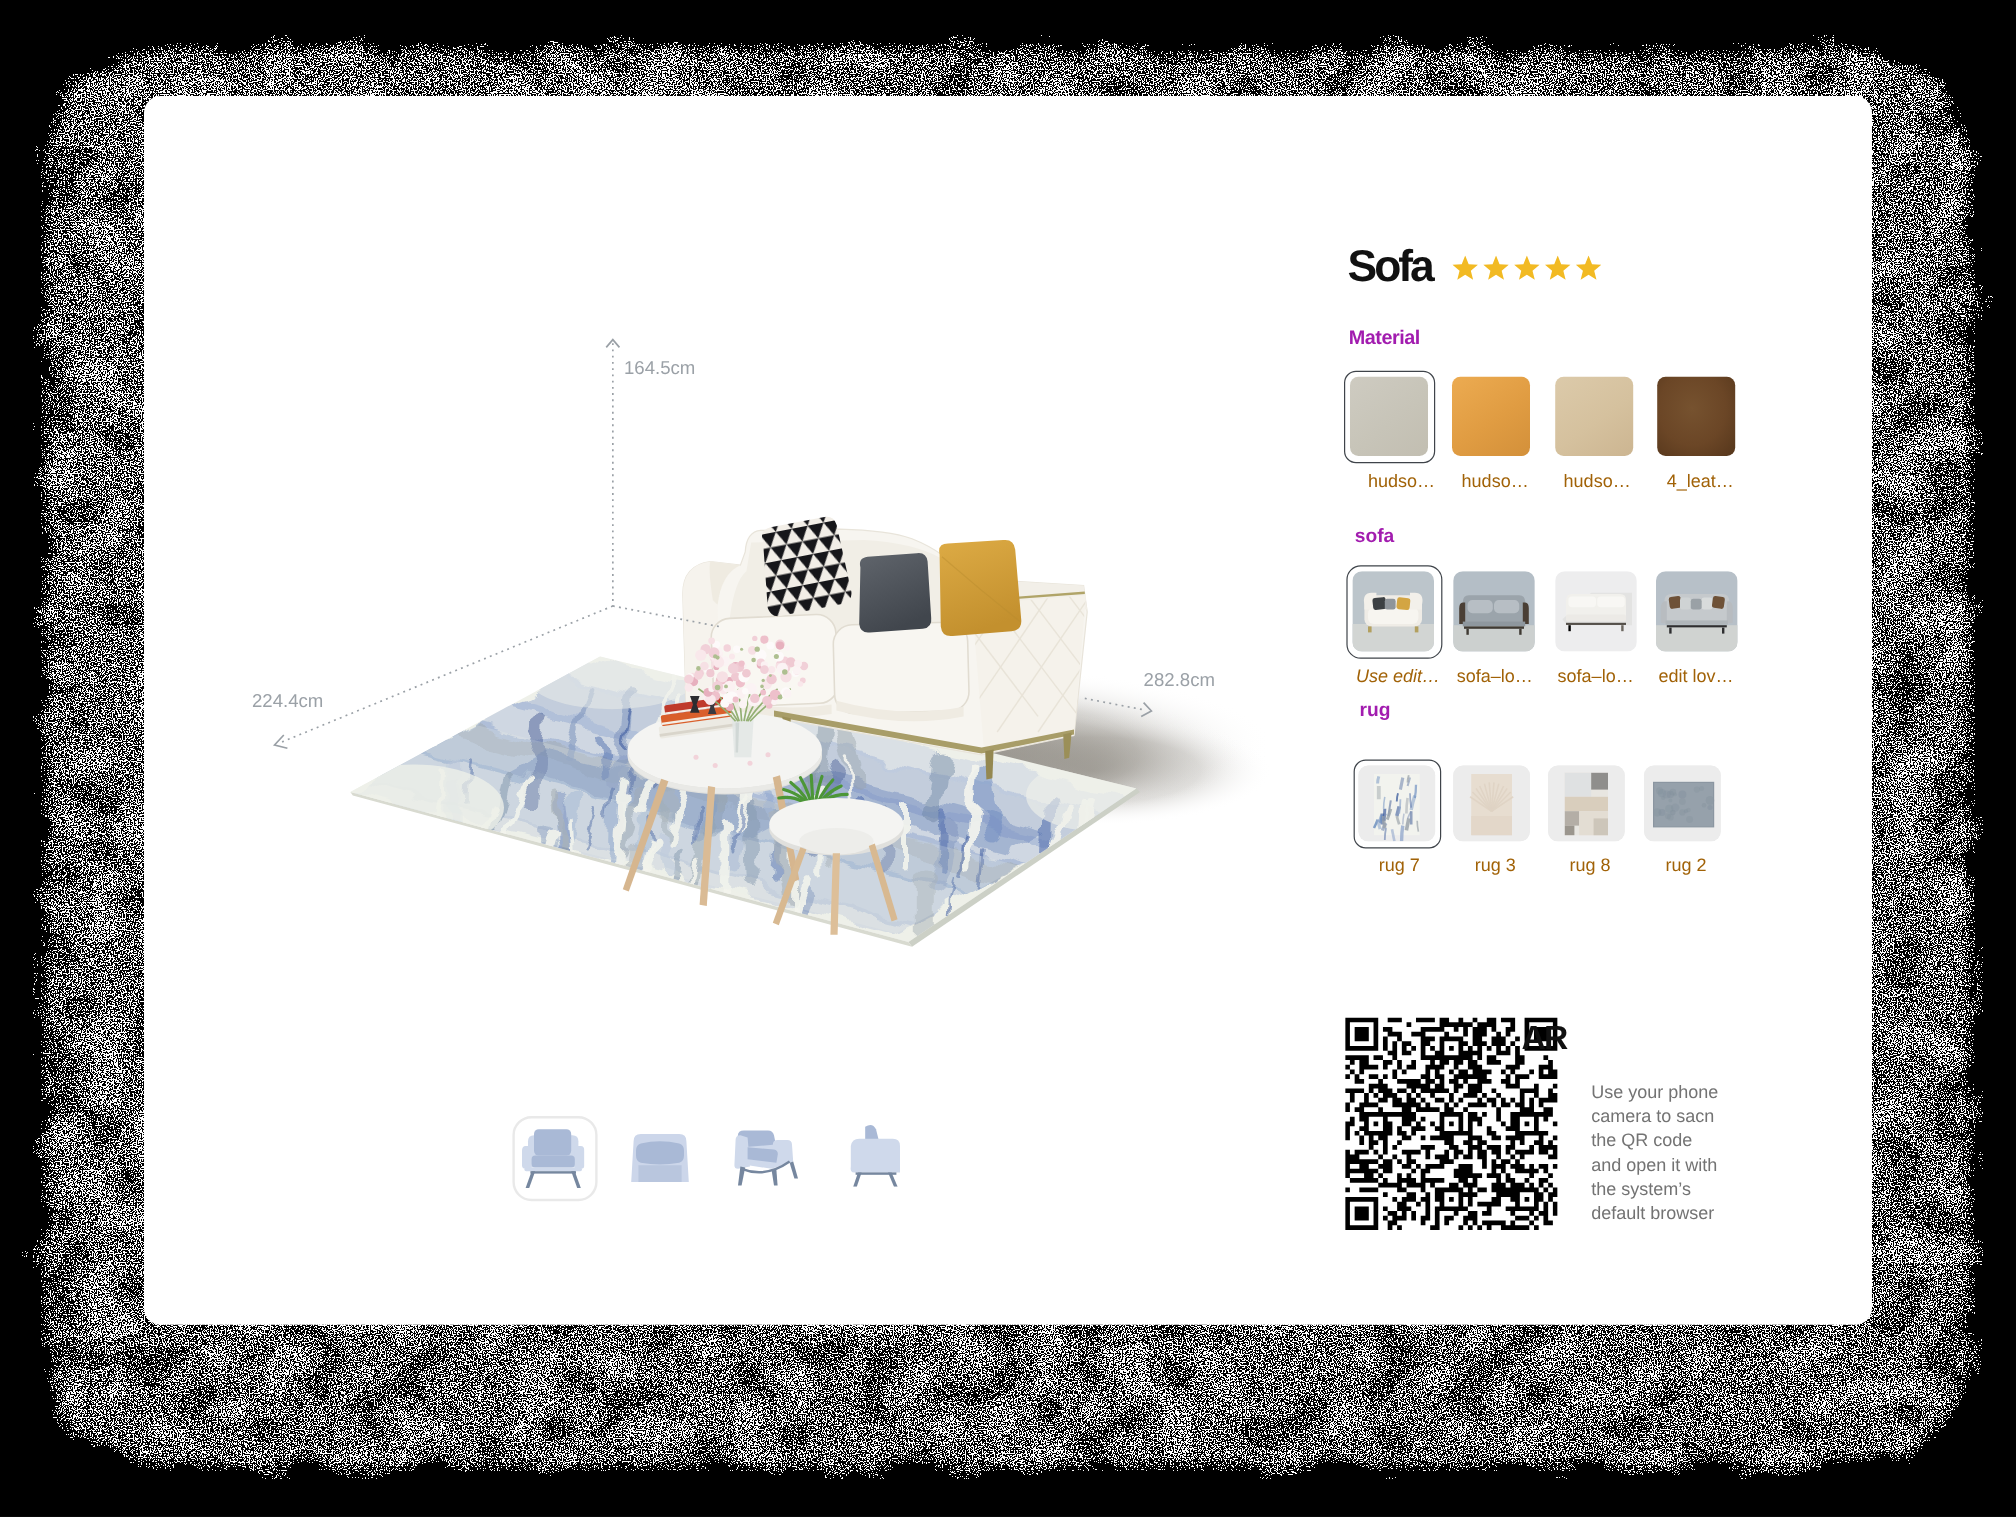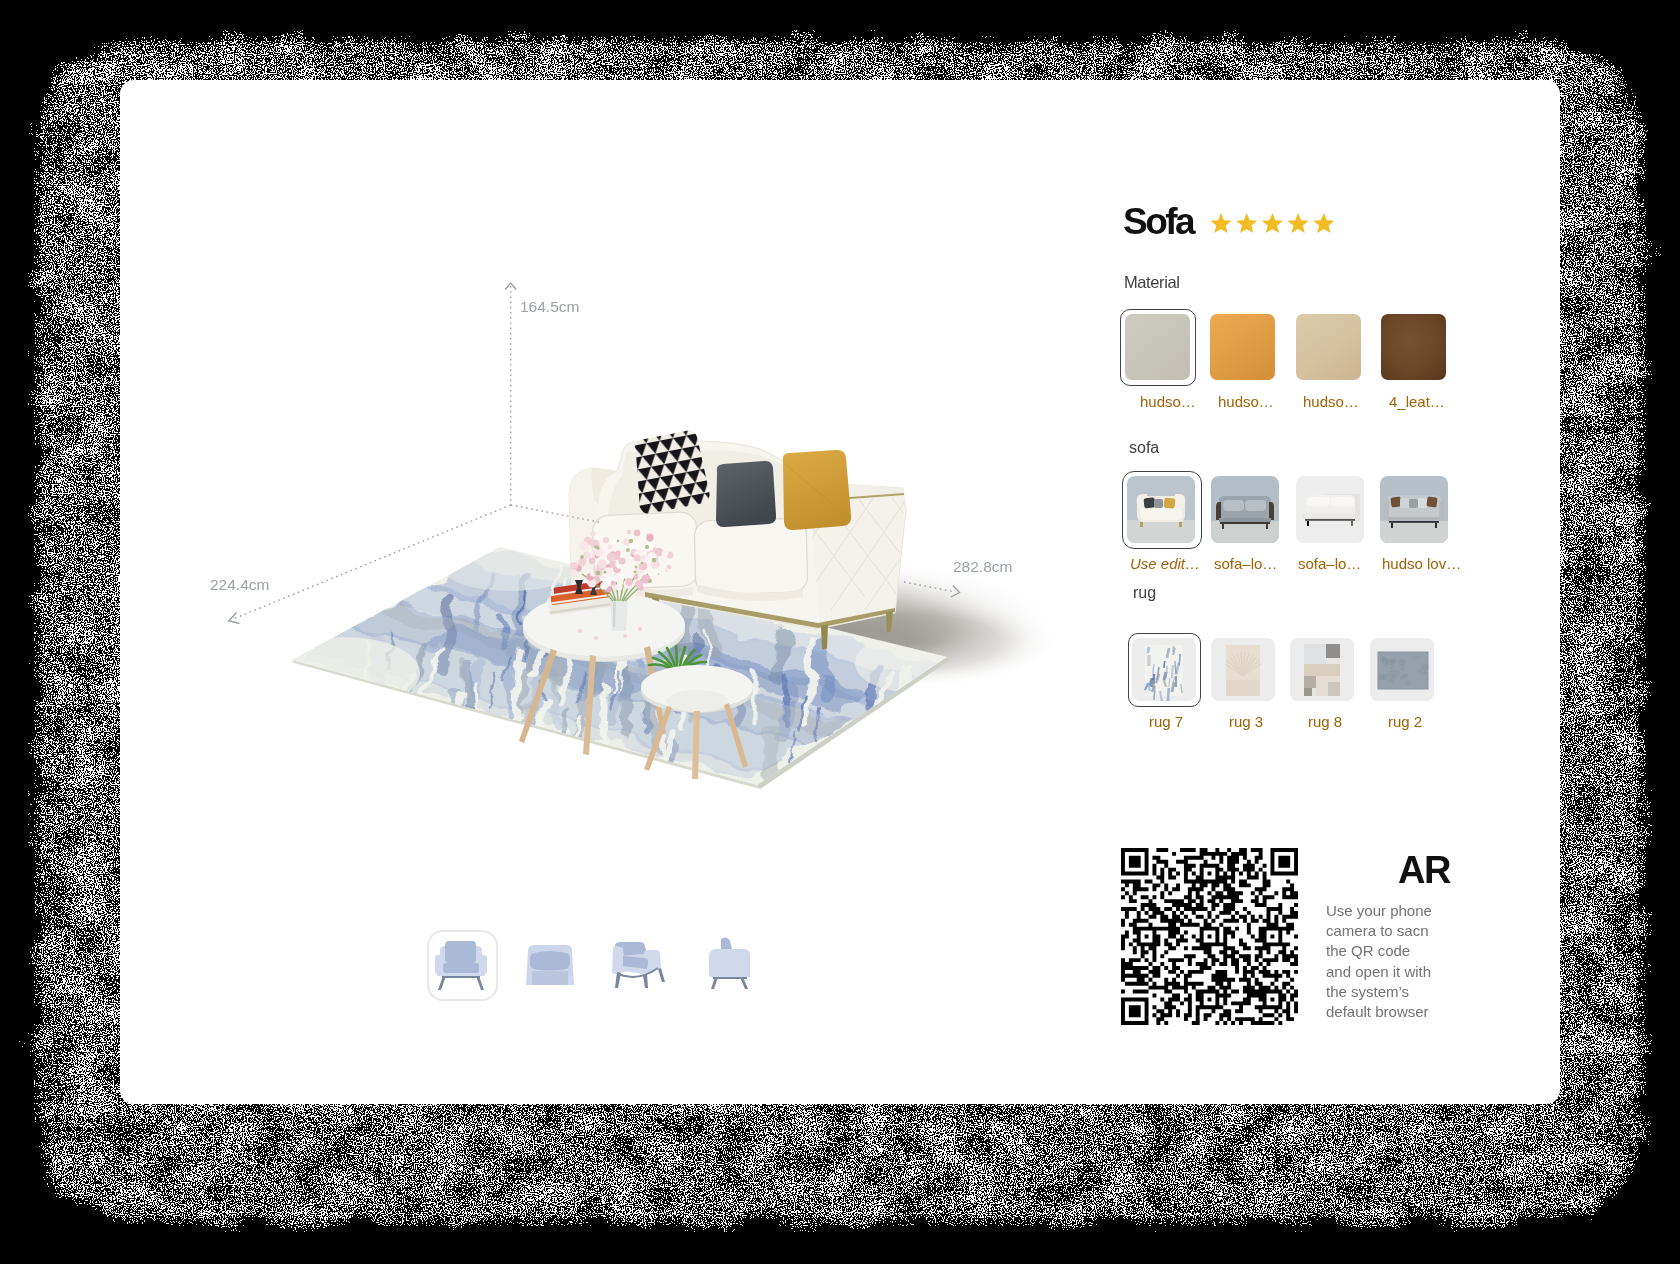--- a/index.html
+++ b/index.html
@@ -3,21 +3,21 @@
 <meta charset="utf-8">
 <style>
   html,body{margin:0;padding:0;background:#000;}
   body{width:1680px;height:1264px;position:relative;overflow:hidden;
        font-family:"Liberation Sans",sans-serif;}
   .abs{position:absolute;}
   #card{position:absolute;left:120px;top:80px;width:1440px;height:1024px;
         background:#fff;border-radius:14px;}
   .hdr{position:absolute;color:#111;font-weight:700;}
   .lbl{position:absolute;color:#a16207;font-size:15px;white-space:nowrap;}
-  .sec{position:absolute;color:#404040;font-size:16px;font-weight:400;}
+  .sec{position:absolute;color:#a21caf;font-size:16px;font-weight:700;}
   .swatch{position:absolute;width:65px;height:66px;border-radius:7px;}
   .ring{position:absolute;border:1.4px solid #3f444a;background:#fff;}
   .thumb{position:absolute;width:68px;height:67px;border-radius:8px;overflow:hidden;}
   .tile{position:absolute;width:64px;height:63px;border-radius:8px;background:#ececec;}
 </style>
 </head>
 <body>
 
 <svg class="abs" style="left:0;top:0" width="1680" height="1264">
   <defs>
@@ -525,21 +525,21 @@
 <rect x="29" y="23" width="9" height="9" rx="2" fill="#9aa1a6"></rect>
 <rect x="8" y="41" width="52" height="3.5" fill="#b0b6ba"></rect>
 <rect x="9" y="45" width="50" height="1.8" fill="#2e2e30"></rect>
 <rect x="11" y="47" width="2" height="5" fill="#2e2e30"></rect>
 <rect x="55" y="47" width="2" height="5" fill="#2e2e30"></rect>
 </svg>
 
   <div class="lbl" style="left:1010px;top:475px;font-style:italic;">Use edit…</div>
   <div class="lbl" style="left:1094px;top:475px;">sofa–lo…</div>
   <div class="lbl" style="left:1178px;top:475px;">sofa–lo…</div>
-  <div class="lbl" style="left:1262px;top:475px;">hudso lov…</div>
+  <div class="lbl" style="left:1262px;top:475px;">edit lov…</div>
 
   <div class="sec" style="left:1013px;top:504px;">rug</div>
 
   <div class="ring" style="left:1008px;top:553px;width:71px;height:72px;border-radius:10px;"></div>
 
 <svg class="tile abs" style="left:1012px;top:558px;width:64px;height:63px" viewBox="0 0 64 63">
       <rect width="64" height="63" rx="8" fill="#ececec"></rect>
       <rect x="13" y="7" width="38" height="51" fill="#f2f3ee"></rect>
       <path d="M20 40 q-0 4 -0 9" stroke="#41609f" stroke-width="3.2" fill="none" opacity="0.64"></path>
       <path d="M48 16 q-0 6 -1 11" stroke="#6d8fc0" stroke-width="1.9" fill="none" opacity="0.68"></path>
@@ -642,21 +642,21 @@
   <div class="lbl" style="left:1029px;top:633px;">rug 7</div>
   <div class="lbl" style="left:1109px;top:633px;">rug 3</div>
   <div class="lbl" style="left:1188px;top:633px;">rug 8</div>
   <div class="lbl" style="left:1268px;top:633px;">rug 2</div>
 
   <svg class="abs" style="left:1001px;top:768px" width="177" height="177" viewBox="0 0 177 177">
     <rect width="177" height="177" fill="#fff"></rect>
     <path fill="#000" d="M0.0 0.0h27.53v3.93h-27.53zM35.4 0.0h11.8v3.93h-11.8zM59.0 0.0h15.73v3.93h-15.73zM78.67 0.0h7.87v3.93h-7.87zM94.4 0.0h3.93v3.93h-3.93zM106.2 0.0h3.93v3.93h-3.93zM118.0 0.0h7.87v3.93h-7.87zM129.8 0.0h11.8v3.93h-11.8zM149.47 0.0h27.53v3.93h-27.53zM0.0 3.93h3.93v3.93h-3.93zM23.6 3.93h3.93v3.93h-3.93zM51.13 3.93h3.93v3.93h-3.93zM78.67 3.93h27.53v3.93h-27.53zM110.13 3.93h15.73v3.93h-15.73zM137.67 3.93h3.93v3.93h-3.93zM149.47 3.93h3.93v3.93h-3.93zM173.07 3.93h3.93v3.93h-3.93zM0.0 7.87h3.93v3.93h-3.93zM7.87 7.87h11.8v3.93h-11.8zM23.6 7.87h3.93v3.93h-3.93zM31.47 7.87h7.87v3.93h-7.87zM62.93 7.87h19.67v3.93h-19.67zM90.47 7.87h3.93v3.93h-3.93zM98.33 7.87h3.93v3.93h-3.93zM106.2 7.87h11.8v3.93h-11.8zM121.93 7.87h3.93v3.93h-3.93zM133.73 7.87h7.87v3.93h-7.87zM149.47 7.87h3.93v3.93h-3.93zM157.33 7.87h11.8v3.93h-11.8zM173.07 7.87h3.93v3.93h-3.93zM0.0 11.8h3.93v3.93h-3.93zM7.87 11.8h11.8v3.93h-11.8zM23.6 11.8h3.93v3.93h-3.93zM35.4 11.8h11.8v3.93h-11.8zM55.07 11.8h11.8v3.93h-11.8zM82.6 11.8h3.93v3.93h-3.93zM98.33 11.8h3.93v3.93h-3.93zM106.2 11.8h11.8v3.93h-11.8zM125.87 11.8h3.93v3.93h-3.93zM133.73 11.8h3.93v3.93h-3.93zM149.47 11.8h3.93v3.93h-3.93zM157.33 11.8h11.8v3.93h-11.8zM173.07 11.8h3.93v3.93h-3.93zM0.0 15.73h3.93v3.93h-3.93zM7.87 15.73h11.8v3.93h-11.8zM23.6 15.73h3.93v3.93h-3.93zM31.47 15.73h3.93v3.93h-3.93zM43.27 15.73h3.93v3.93h-3.93zM62.93 15.73h11.8v3.93h-11.8zM78.67 15.73h19.67v3.93h-19.67zM106.2 15.73h7.87v3.93h-7.87zM121.93 15.73h11.8v3.93h-11.8zM141.6 15.73h3.93v3.93h-3.93zM149.47 15.73h3.93v3.93h-3.93zM157.33 15.73h11.8v3.93h-11.8zM173.07 15.73h3.93v3.93h-3.93zM0.0 19.67h3.93v3.93h-3.93zM23.6 19.67h3.93v3.93h-3.93zM31.47 19.67h3.93v3.93h-3.93zM39.33 19.67h3.93v3.93h-3.93zM47.2 19.67h7.87v3.93h-7.87zM62.93 19.67h7.87v3.93h-7.87zM78.67 19.67h3.93v3.93h-3.93zM94.4 19.67h7.87v3.93h-7.87zM106.2 19.67h11.8v3.93h-11.8zM121.93 19.67h11.8v3.93h-11.8zM137.67 19.67h3.93v3.93h-3.93zM149.47 19.67h3.93v3.93h-3.93zM173.07 19.67h3.93v3.93h-3.93zM0.0 23.6h27.53v3.93h-27.53zM31.47 23.6h3.93v3.93h-3.93zM39.33 23.6h3.93v3.93h-3.93zM47.2 23.6h3.93v3.93h-3.93zM55.07 23.6h3.93v3.93h-3.93zM62.93 23.6h3.93v3.93h-3.93zM70.8 23.6h3.93v3.93h-3.93zM78.67 23.6h3.93v3.93h-3.93zM86.53 23.6h3.93v3.93h-3.93zM94.4 23.6h3.93v3.93h-3.93zM102.27 23.6h3.93v3.93h-3.93zM110.13 23.6h3.93v3.93h-3.93zM118.0 23.6h3.93v3.93h-3.93zM125.87 23.6h3.93v3.93h-3.93zM133.73 23.6h3.93v3.93h-3.93zM141.6 23.6h3.93v3.93h-3.93zM149.47 23.6h27.53v3.93h-27.53zM35.4 27.53h7.87v3.93h-7.87zM47.2 27.53h7.87v3.93h-7.87zM62.93 27.53h3.93v3.93h-3.93zM74.73 27.53h7.87v3.93h-7.87zM94.4 27.53h19.67v3.93h-19.67zM125.87 27.53h11.8v3.93h-11.8zM141.6 27.53h3.93v3.93h-3.93zM0.0 31.47h19.67v3.93h-19.67zM23.6 31.47h7.87v3.93h-7.87zM39.33 31.47h3.93v3.93h-3.93zM62.93 31.47h43.27v3.93h-43.27zM110.13 31.47h3.93v3.93h-3.93zM118.0 31.47h7.87v3.93h-7.87zM141.6 31.47h7.87v3.93h-7.87zM165.2 31.47h3.93v3.93h-3.93zM3.93 35.4h3.93v3.93h-3.93zM11.8 35.4h7.87v3.93h-7.87zM31.47 35.4h7.87v3.93h-7.87zM43.27 35.4h3.93v3.93h-3.93zM55.07 35.4h3.93v3.93h-3.93zM70.8 35.4h3.93v3.93h-3.93zM78.67 35.4h7.87v3.93h-7.87zM90.47 35.4h7.87v3.93h-7.87zM102.27 35.4h7.87v3.93h-7.87zM118.0 35.4h11.8v3.93h-11.8zM141.6 35.4h7.87v3.93h-7.87zM169.13 35.4h3.93v3.93h-3.93zM0.0 39.33h3.93v3.93h-3.93zM11.8 39.33h15.73v3.93h-15.73zM31.47 39.33h3.93v3.93h-3.93zM43.27 39.33h3.93v3.93h-3.93zM51.13 39.33h7.87v3.93h-7.87zM66.87 39.33h15.73v3.93h-15.73zM90.47 39.33h3.93v3.93h-3.93zM102.27 39.33h11.8v3.93h-11.8zM133.73 39.33h11.8v3.93h-11.8zM161.27 39.33h11.8v3.93h-11.8zM3.93 43.27h3.93v3.93h-3.93zM11.8 43.27h3.93v3.93h-3.93zM39.33 43.27h3.93v3.93h-3.93zM47.2 43.27h3.93v3.93h-3.93zM66.87 43.27h3.93v3.93h-3.93zM74.73 43.27h3.93v3.93h-3.93zM86.53 43.27h3.93v3.93h-3.93zM94.4 43.27h7.87v3.93h-7.87zM106.2 43.27h15.73v3.93h-15.73zM129.8 43.27h3.93v3.93h-3.93zM137.67 43.27h3.93v3.93h-3.93zM153.4 43.27h3.93v3.93h-3.93zM161.27 43.27h3.93v3.93h-3.93zM169.13 43.27h7.87v3.93h-7.87zM0.0 47.2h3.93v3.93h-3.93zM7.87 47.2h3.93v3.93h-3.93zM19.67 47.2h7.87v3.93h-7.87zM31.47 47.2h3.93v3.93h-3.93zM39.33 47.2h3.93v3.93h-3.93zM62.93 47.2h7.87v3.93h-7.87zM74.73 47.2h7.87v3.93h-7.87zM90.47 47.2h27.53v3.93h-27.53zM133.73 47.2h3.93v3.93h-3.93zM141.6 47.2h11.8v3.93h-11.8zM161.27 47.2h15.73v3.93h-15.73zM7.87 51.13h7.87v3.93h-7.87zM27.53 51.13h3.93v3.93h-3.93zM43.27 51.13h19.67v3.93h-19.67zM66.87 51.13h7.87v3.93h-7.87zM78.67 51.13h3.93v3.93h-3.93zM86.53 51.13h7.87v3.93h-7.87zM98.33 51.13h3.93v3.93h-3.93zM110.13 51.13h11.8v3.93h-11.8zM129.8 51.13h7.87v3.93h-7.87zM141.6 51.13h3.93v3.93h-3.93zM19.67 55.07h15.73v3.93h-15.73zM51.13 55.07h19.67v3.93h-19.67zM74.73 55.07h7.87v3.93h-7.87zM90.47 55.07h7.87v3.93h-7.87zM102.27 55.07h11.8v3.93h-11.8zM133.73 55.07h11.8v3.93h-11.8zM157.33 55.07h3.93v3.93h-3.93zM173.07 55.07h3.93v3.93h-3.93zM0.0 59.0h15.73v3.93h-15.73zM19.67 59.0h3.93v3.93h-3.93zM27.53 59.0h11.8v3.93h-11.8zM43.27 59.0h7.87v3.93h-7.87zM55.07 59.0h3.93v3.93h-3.93zM62.93 59.0h23.6v3.93h-23.6zM90.47 59.0h3.93v3.93h-3.93zM102.27 59.0h11.8v3.93h-11.8zM121.93 59.0h3.93v3.93h-3.93zM145.53 59.0h15.73v3.93h-15.73zM169.13 59.0h3.93v3.93h-3.93zM3.93 62.93h3.93v3.93h-3.93zM15.73 62.93h3.93v3.93h-3.93zM23.6 62.93h3.93v3.93h-3.93zM31.47 62.93h11.8v3.93h-11.8zM51.13 62.93h3.93v3.93h-3.93zM59.0 62.93h3.93v3.93h-3.93zM70.8 62.93h3.93v3.93h-3.93zM86.53 62.93h3.93v3.93h-3.93zM98.33 62.93h11.8v3.93h-11.8zM114.07 62.93h3.93v3.93h-3.93zM125.87 62.93h3.93v3.93h-3.93zM145.53 62.93h3.93v3.93h-3.93zM157.33 62.93h3.93v3.93h-3.93zM169.13 62.93h7.87v3.93h-7.87zM3.93 66.87h3.93v3.93h-3.93zM15.73 66.87h3.93v3.93h-3.93zM27.53 66.87h7.87v3.93h-7.87zM39.33 66.87h7.87v3.93h-7.87zM51.13 66.87h7.87v3.93h-7.87zM62.93 66.87h3.93v3.93h-3.93zM74.73 66.87h7.87v3.93h-7.87zM86.53 66.87h3.93v3.93h-3.93zM94.4 66.87h3.93v3.93h-3.93zM110.13 66.87h3.93v3.93h-3.93zM118.0 66.87h7.87v3.93h-7.87zM129.8 66.87h3.93v3.93h-3.93zM137.67 66.87h3.93v3.93h-3.93zM145.53 66.87h3.93v3.93h-3.93zM153.4 66.87h3.93v3.93h-3.93zM161.27 66.87h15.73v3.93h-15.73zM0.0 70.8h3.93v3.93h-3.93zM11.8 70.8h15.73v3.93h-15.73zM39.33 70.8h23.6v3.93h-23.6zM66.87 70.8h3.93v3.93h-3.93zM82.6 70.8h3.93v3.93h-3.93zM90.47 70.8h3.93v3.93h-3.93zM102.27 70.8h15.73v3.93h-15.73zM121.93 70.8h3.93v3.93h-3.93zM129.8 70.8h7.87v3.93h-7.87zM141.6 70.8h7.87v3.93h-7.87zM153.4 70.8h3.93v3.93h-3.93zM161.27 70.8h3.93v3.93h-3.93zM0.0 74.73h3.93v3.93h-3.93zM7.87 74.73h7.87v3.93h-7.87zM27.53 74.73h3.93v3.93h-3.93zM47.2 74.73h7.87v3.93h-7.87zM59.0 74.73h19.67v3.93h-19.67zM82.6 74.73h7.87v3.93h-7.87zM98.33 74.73h3.93v3.93h-3.93zM125.87 74.73h3.93v3.93h-3.93zM145.53 74.73h11.8v3.93h-11.8zM165.2 74.73h7.87v3.93h-7.87zM11.8 78.67h47.2v3.93h-47.2zM78.67 78.67h19.67v3.93h-19.67zM102.27 78.67h7.87v3.93h-7.87zM114.07 78.67h3.93v3.93h-3.93zM125.87 78.67h3.93v3.93h-3.93zM137.67 78.67h35.4v3.93h-35.4zM3.93 82.6h3.93v3.93h-3.93zM11.8 82.6h7.87v3.93h-7.87zM31.47 82.6h3.93v3.93h-3.93zM47.2 82.6h11.8v3.93h-11.8zM62.93 82.6h3.93v3.93h-3.93zM78.67 82.6h3.93v3.93h-3.93zM94.4 82.6h3.93v3.93h-3.93zM102.27 82.6h11.8v3.93h-11.8zM125.87 82.6h3.93v3.93h-3.93zM137.67 82.6h7.87v3.93h-7.87zM157.33 82.6h3.93v3.93h-3.93zM165.2 82.6h3.93v3.93h-3.93zM0.0 86.53h7.87v3.93h-7.87zM15.73 86.53h3.93v3.93h-3.93zM23.6 86.53h3.93v3.93h-3.93zM31.47 86.53h7.87v3.93h-7.87zM47.2 86.53h7.87v3.93h-7.87zM59.0 86.53h3.93v3.93h-3.93zM70.8 86.53h3.93v3.93h-3.93zM78.67 86.53h3.93v3.93h-3.93zM86.53 86.53h3.93v3.93h-3.93zM94.4 86.53h3.93v3.93h-3.93zM102.27 86.53h3.93v3.93h-3.93zM110.13 86.53h3.93v3.93h-3.93zM129.8 86.53h3.93v3.93h-3.93zM137.67 86.53h7.87v3.93h-7.87zM149.47 86.53h3.93v3.93h-3.93zM157.33 86.53h3.93v3.93h-3.93zM173.07 86.53h3.93v3.93h-3.93zM0.0 90.47h3.93v3.93h-3.93zM11.8 90.47h7.87v3.93h-7.87zM31.47 90.47h7.87v3.93h-7.87zM43.27 90.47h3.93v3.93h-3.93zM55.07 90.47h11.8v3.93h-11.8zM74.73 90.47h7.87v3.93h-7.87zM94.4 90.47h3.93v3.93h-3.93zM102.27 90.47h3.93v3.93h-3.93zM118.0 90.47h3.93v3.93h-3.93zM133.73 90.47h11.8v3.93h-11.8zM157.33 90.47h3.93v3.93h-3.93zM0.0 94.4h3.93v3.93h-3.93zM7.87 94.4h3.93v3.93h-3.93zM15.73 94.4h23.6v3.93h-23.6zM43.27 94.4h7.87v3.93h-7.87zM55.07 94.4h3.93v3.93h-3.93zM78.67 94.4h27.53v3.93h-27.53zM118.0 94.4h7.87v3.93h-7.87zM141.6 94.4h27.53v3.93h-27.53zM0.0 98.33h3.93v3.93h-3.93zM11.8 98.33h3.93v3.93h-3.93zM19.67 98.33h3.93v3.93h-3.93zM27.53 98.33h7.87v3.93h-7.87zM47.2 98.33h7.87v3.93h-7.87zM62.93 98.33h3.93v3.93h-3.93zM70.8 98.33h19.67v3.93h-19.67zM102.27 98.33h11.8v3.93h-11.8zM121.93 98.33h7.87v3.93h-7.87zM133.73 98.33h15.73v3.93h-15.73zM161.27 98.33h3.93v3.93h-3.93zM173.07 98.33h3.93v3.93h-3.93zM11.8 102.27h3.93v3.93h-3.93zM19.67 102.27h7.87v3.93h-7.87zM31.47 102.27h3.93v3.93h-3.93zM43.27 102.27h3.93v3.93h-3.93zM82.6 102.27h7.87v3.93h-7.87zM98.33 102.27h7.87v3.93h-7.87zM110.13 102.27h7.87v3.93h-7.87zM137.67 102.27h3.93v3.93h-3.93zM145.53 102.27h3.93v3.93h-3.93zM157.33 102.27h7.87v3.93h-7.87zM169.13 102.27h3.93v3.93h-3.93zM19.67 106.2h3.93v3.93h-3.93zM31.47 106.2h3.93v3.93h-3.93zM39.33 106.2h3.93v3.93h-3.93zM62.93 106.2h11.8v3.93h-11.8zM86.53 106.2h7.87v3.93h-7.87zM102.27 106.2h11.8v3.93h-11.8zM118.0 106.2h11.8v3.93h-11.8zM133.73 106.2h7.87v3.93h-7.87zM153.4 106.2h3.93v3.93h-3.93zM161.27 106.2h15.73v3.93h-15.73zM0.0 110.13h3.93v3.93h-3.93zM7.87 110.13h11.8v3.93h-11.8zM23.6 110.13h3.93v3.93h-3.93zM31.47 110.13h3.93v3.93h-3.93zM47.2 110.13h15.73v3.93h-15.73zM66.87 110.13h3.93v3.93h-3.93zM82.6 110.13h3.93v3.93h-3.93zM90.47 110.13h7.87v3.93h-7.87zM102.27 110.13h3.93v3.93h-3.93zM110.13 110.13h7.87v3.93h-7.87zM121.93 110.13h7.87v3.93h-7.87zM133.73 110.13h3.93v3.93h-3.93zM141.6 110.13h15.73v3.93h-15.73zM161.27 110.13h7.87v3.93h-7.87zM173.07 110.13h3.93v3.93h-3.93zM0.0 114.07h11.8v3.93h-11.8zM27.53 114.07h3.93v3.93h-3.93zM39.33 114.07h3.93v3.93h-3.93zM51.13 114.07h3.93v3.93h-3.93zM66.87 114.07h3.93v3.93h-3.93zM74.73 114.07h11.8v3.93h-11.8zM90.47 114.07h3.93v3.93h-3.93zM98.33 114.07h7.87v3.93h-7.87zM110.13 114.07h7.87v3.93h-7.87zM125.87 114.07h3.93v3.93h-3.93zM137.67 114.07h3.93v3.93h-3.93zM145.53 114.07h3.93v3.93h-3.93zM169.13 114.07h7.87v3.93h-7.87zM0.0 118.0h27.53v3.93h-27.53zM31.47 118.0h7.87v3.93h-7.87zM43.27 118.0h3.93v3.93h-3.93zM51.13 118.0h7.87v3.93h-7.87zM78.67 118.0h11.8v3.93h-11.8zM114.07 118.0h3.93v3.93h-3.93zM121.93 118.0h3.93v3.93h-3.93zM129.8 118.0h7.87v3.93h-7.87zM141.6 118.0h3.93v3.93h-3.93zM0.0 121.93h3.93v3.93h-3.93zM11.8 121.93h7.87v3.93h-7.87zM27.53 121.93h11.8v3.93h-11.8zM47.2 121.93h7.87v3.93h-7.87zM59.0 121.93h3.93v3.93h-3.93zM66.87 121.93h15.73v3.93h-15.73zM94.4 121.93h11.8v3.93h-11.8zM114.07 121.93h3.93v3.93h-3.93zM121.93 121.93h11.8v3.93h-11.8zM137.67 121.93h11.8v3.93h-11.8zM153.4 121.93h3.93v3.93h-3.93zM161.27 121.93h7.87v3.93h-7.87zM173.07 121.93h3.93v3.93h-3.93zM0.0 125.87h27.53v3.93h-27.53zM31.47 125.87h7.87v3.93h-7.87zM55.07 125.87h3.93v3.93h-3.93zM62.93 125.87h7.87v3.93h-7.87zM90.47 125.87h15.73v3.93h-15.73zM121.93 125.87h3.93v3.93h-3.93zM129.8 125.87h3.93v3.93h-3.93zM141.6 125.87h19.67v3.93h-19.67zM165.2 125.87h3.93v3.93h-3.93zM0.0 129.8h3.93v3.93h-3.93zM15.73 129.8h7.87v3.93h-7.87zM27.53 129.8h3.93v3.93h-3.93zM43.27 129.8h3.93v3.93h-3.93zM51.13 129.8h3.93v3.93h-3.93zM62.93 129.8h3.93v3.93h-3.93zM90.47 129.8h23.6v3.93h-23.6zM118.0 129.8h11.8v3.93h-11.8zM133.73 129.8h3.93v3.93h-3.93zM153.4 129.8h3.93v3.93h-3.93zM169.13 129.8h3.93v3.93h-3.93zM3.93 133.73h23.6v3.93h-23.6zM31.47 133.73h3.93v3.93h-3.93zM43.27 133.73h15.73v3.93h-15.73zM62.93 133.73h19.67v3.93h-19.67zM94.4 133.73h7.87v3.93h-7.87zM106.2 133.73h3.93v3.93h-3.93zM125.87 133.73h3.93v3.93h-3.93zM133.73 133.73h7.87v3.93h-7.87zM149.47 133.73h3.93v3.93h-3.93zM161.27 133.73h7.87v3.93h-7.87zM27.53 137.67h19.67v3.93h-19.67zM51.13 137.67h15.73v3.93h-15.73zM70.8 137.67h3.93v3.93h-3.93zM86.53 137.67h7.87v3.93h-7.87zM98.33 137.67h11.8v3.93h-11.8zM121.93 137.67h11.8v3.93h-11.8zM137.67 137.67h11.8v3.93h-11.8zM153.4 137.67h3.93v3.93h-3.93zM161.27 137.67h3.93v3.93h-3.93zM169.13 137.67h3.93v3.93h-3.93zM0.0 141.6h3.93v3.93h-3.93zM11.8 141.6h15.73v3.93h-15.73zM43.27 141.6h7.87v3.93h-7.87zM62.93 141.6h3.93v3.93h-3.93zM74.73 141.6h23.6v3.93h-23.6zM102.27 141.6h3.93v3.93h-3.93zM110.13 141.6h7.87v3.93h-7.87zM121.93 141.6h39.33v3.93h-39.33zM165.2 141.6h3.93v3.93h-3.93zM173.07 141.6h3.93v3.93h-3.93zM31.47 145.53h3.93v3.93h-3.93zM51.13 145.53h7.87v3.93h-7.87zM66.87 145.53h3.93v3.93h-3.93zM74.73 145.53h7.87v3.93h-7.87zM94.4 145.53h15.73v3.93h-15.73zM125.87 145.53h19.67v3.93h-19.67zM157.33 145.53h7.87v3.93h-7.87zM169.13 145.53h7.87v3.93h-7.87zM0.0 149.47h27.53v3.93h-27.53zM39.33 149.47h3.93v3.93h-3.93zM47.2 149.47h11.8v3.93h-11.8zM62.93 149.47h7.87v3.93h-7.87zM74.73 149.47h7.87v3.93h-7.87zM86.53 149.47h3.93v3.93h-3.93zM94.4 149.47h3.93v3.93h-3.93zM102.27 149.47h3.93v3.93h-3.93zM121.93 149.47h7.87v3.93h-7.87zM137.67 149.47h7.87v3.93h-7.87zM149.47 149.47h3.93v3.93h-3.93zM157.33 149.47h7.87v3.93h-7.87zM169.13 149.47h3.93v3.93h-3.93zM0.0 153.4h3.93v3.93h-3.93zM23.6 153.4h3.93v3.93h-3.93zM43.27 153.4h7.87v3.93h-7.87zM59.0 153.4h3.93v3.93h-3.93zM66.87 153.4h3.93v3.93h-3.93zM78.67 153.4h3.93v3.93h-3.93zM94.4 153.4h3.93v3.93h-3.93zM102.27 153.4h3.93v3.93h-3.93zM110.13 153.4h19.67v3.93h-19.67zM141.6 153.4h3.93v3.93h-3.93zM157.33 153.4h3.93v3.93h-3.93zM165.2 153.4h3.93v3.93h-3.93zM173.07 153.4h3.93v3.93h-3.93zM0.0 157.33h3.93v3.93h-3.93zM7.87 157.33h11.8v3.93h-11.8zM23.6 157.33h3.93v3.93h-3.93zM31.47 157.33h3.93v3.93h-3.93zM43.27 157.33h11.8v3.93h-11.8zM66.87 157.33h3.93v3.93h-3.93zM74.73 157.33h27.53v3.93h-27.53zM118.0 157.33h3.93v3.93h-3.93zM133.73 157.33h27.53v3.93h-27.53zM165.2 157.33h3.93v3.93h-3.93zM173.07 157.33h3.93v3.93h-3.93zM0.0 161.27h3.93v3.93h-3.93zM7.87 161.27h11.8v3.93h-11.8zM23.6 161.27h3.93v3.93h-3.93zM35.4 161.27h7.87v3.93h-7.87zM47.2 161.27h3.93v3.93h-3.93zM55.07 161.27h3.93v3.93h-3.93zM66.87 161.27h3.93v3.93h-3.93zM74.73 161.27h3.93v3.93h-3.93zM90.47 161.27h3.93v3.93h-3.93zM102.27 161.27h7.87v3.93h-7.87zM114.07 161.27h7.87v3.93h-7.87zM137.67 161.27h3.93v3.93h-3.93zM153.4 161.27h3.93v3.93h-3.93zM161.27 161.27h7.87v3.93h-7.87zM173.07 161.27h3.93v3.93h-3.93zM0.0 165.2h3.93v3.93h-3.93zM7.87 165.2h11.8v3.93h-11.8zM23.6 165.2h3.93v3.93h-3.93zM31.47 165.2h3.93v3.93h-3.93zM39.33 165.2h11.8v3.93h-11.8zM55.07 165.2h3.93v3.93h-3.93zM62.93 165.2h7.87v3.93h-7.87zM74.73 165.2h3.93v3.93h-3.93zM82.6 165.2h7.87v3.93h-7.87zM98.33 165.2h11.8v3.93h-11.8zM141.6 165.2h11.8v3.93h-11.8zM157.33 165.2h3.93v3.93h-3.93zM165.2 165.2h3.93v3.93h-3.93zM0.0 169.13h3.93v3.93h-3.93zM23.6 169.13h3.93v3.93h-3.93zM35.4 169.13h7.87v3.93h-7.87zM62.93 169.13h3.93v3.93h-3.93zM74.73 169.13h3.93v3.93h-3.93zM82.6 169.13h3.93v3.93h-3.93zM98.33 169.13h3.93v3.93h-3.93zM106.2 169.13h3.93v3.93h-3.93zM114.07 169.13h19.67v3.93h-19.67zM137.67 169.13h3.93v3.93h-3.93zM153.4 169.13h3.93v3.93h-3.93zM165.2 169.13h7.87v3.93h-7.87zM0.0 173.07h27.53v3.93h-27.53zM35.4 173.07h3.93v3.93h-3.93zM43.27 173.07h3.93v3.93h-3.93zM70.8 173.07h7.87v3.93h-7.87zM94.4 173.07h3.93v3.93h-3.93zM102.27 173.07h3.93v3.93h-3.93zM110.13 173.07h3.93v3.93h-3.93zM118.0 173.07h3.93v3.93h-3.93zM129.8 173.07h23.6v3.93h-23.6zM157.33 173.07h3.93v3.93h-3.93z"></path>
   </svg>
 
-  <div class="hdr" style="left:1278px;top:769px;font-size:38px;letter-spacing:-1.5px;">AR</div>
+  <div class="hdr" style="left:1148px;top:769px;font-size:28px;letter-spacing:-1.5px;">AR</div>
 
   <div class="abs" style="left:1206px;top:821px;font-size:15px;line-height:20.2px;color:#737373;">
     Use your phone<br>camera to sacn<br>the QR code<br>and open it with<br>the system’s<br>default browser
   </div>
 
 <div class="abs" style="left:307px;top:850px;width:67px;height:67px;border:2px solid #e9e9e9;border-radius:16px;background:#fff;"></div>
 <svg class="abs" style="left:315px;top:857px" width="52" height="54" viewBox="0 0 52 54">
 <path d="M5 14 q0 -5 5 -5 l32 0 q5 0 5 5 l0 22 -42 0 Z" fill="#cfd9eb"></path>
 <rect x="10" y="4" width="31" height="22" rx="4" fill="#a9b9d6"></rect>
 <path d="M3 18 q-3 0 -3 4 l0 12 q0 3 3 3 l5 0 0 -19Z" fill="#cfd9eb"></path>

